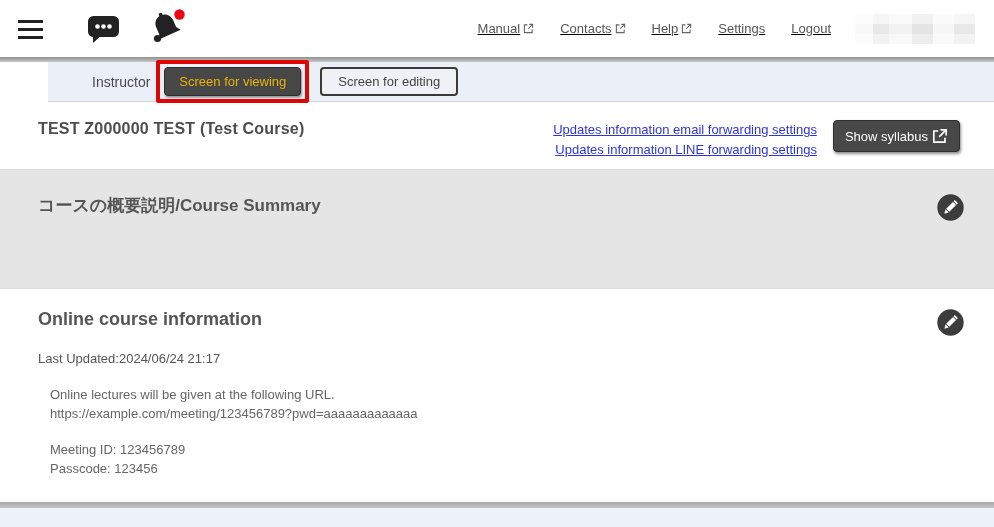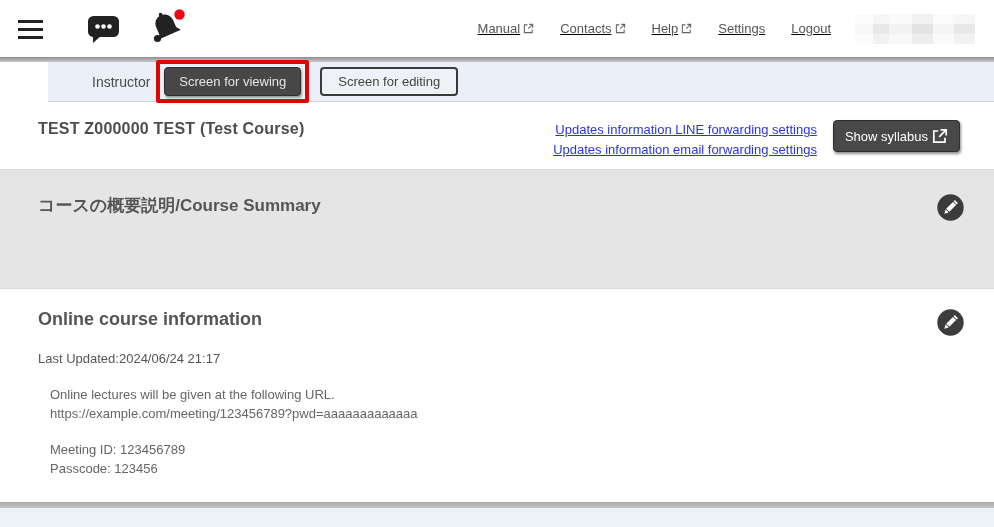--- a/index.html
+++ b/index.html
@@ -24,21 +24,21 @@
                 linear-gradient(rgba(255,255,255,.5) 0 10px, rgba(0,0,0,.02) 10px 20px, rgba(255,255,255,.3) 20px 30px); }
 
   
   .shadow-strip { height:5px; background:linear-gradient(#8f8f8f, #c9c9c9); }
   .shadow-strip.bottom { height:6px; background:linear-gradient(#a9a9a9, #c4c4c4); }
 
   
   .tabbar { height:40px; background:#ebeff7; display:flex; align-items:center; border-bottom:1px solid #d2d2d2;margin-left:48px; }
   .role-label { font-size:14px; color:#4a4a4a; margin-left:44px; }
   .annotation-box { border:4px solid #de0505; border-radius:2px; padding:3px 4px; margin-left:6px; display:flex; }
-  .btn-dark-tab { background:#474747; color:#e5e5e5; font-size:13px; border:1px solid #2e2e2e; border-radius:4px;
+  .btn-dark-tab { background:#474747; color:#eab308; font-size:13px; border:1px solid #2e2e2e; border-radius:4px;
                   padding:6px 14px; cursor:pointer; box-shadow:1px 2px 2px rgba(0,0,0,.35); }
   .btn-light-tab { background:#eef1f6; color:#444; font-size:13px; border:2px solid #3a3a3a; border-radius:4px;
                    padding:5px 16px; margin-left:11px; cursor:pointer; }
 
   
   .course-header { height:68px; background:#fff; display:flex; align-items:flex-start;
                    padding:18px 34px 0 38px; border-bottom:1px solid #dcdcdc; }
   .course-title { font-size:16px; font-weight:bold; color:#4d4d4d; letter-spacing:.2px; }
   .course-right { margin-left:auto; display:flex; align-items:flex-start; gap:16px; }
   .links-col { display:flex; flex-direction:column; align-items:flex-end; gap:5px; padding-top:2px; }
@@ -138,22 +138,22 @@
   <div class="annotation-box">
     <button class="btn-dark-tab">Screen for viewing</button>
   </div>
   <button class="btn-light-tab">Screen for editing</button>
 </div>
 
 <div class="course-header">
   <h1 class="course-title">TEST Z000000 TEST (Test Course)</h1>
   <div class="course-right">
     <div class="links-col">
+      <a class="blue-link">Updates information email forwarding settings</a>
       <a class="blue-link">Updates information LINE forwarding settings</a>
-      <a class="blue-link">Updates information email forwarding settings</a>
     </div>
     <button class="btn-syllabus">
       <span>Show syllabus</span>
       <svg width="16" height="16" viewBox="0 0 16 16" fill="none" stroke="#fff" stroke-width="1.7">
         <path d="M6.2 3 H1.8 V14.2 H13 V9.8"></path>
           <path d="M8.5 1.8 H14.2 V7.5"></path>
           <path d="M13.8 2.2 L7.2 8.8"></path>
       </svg>
     </button>
   </div>

